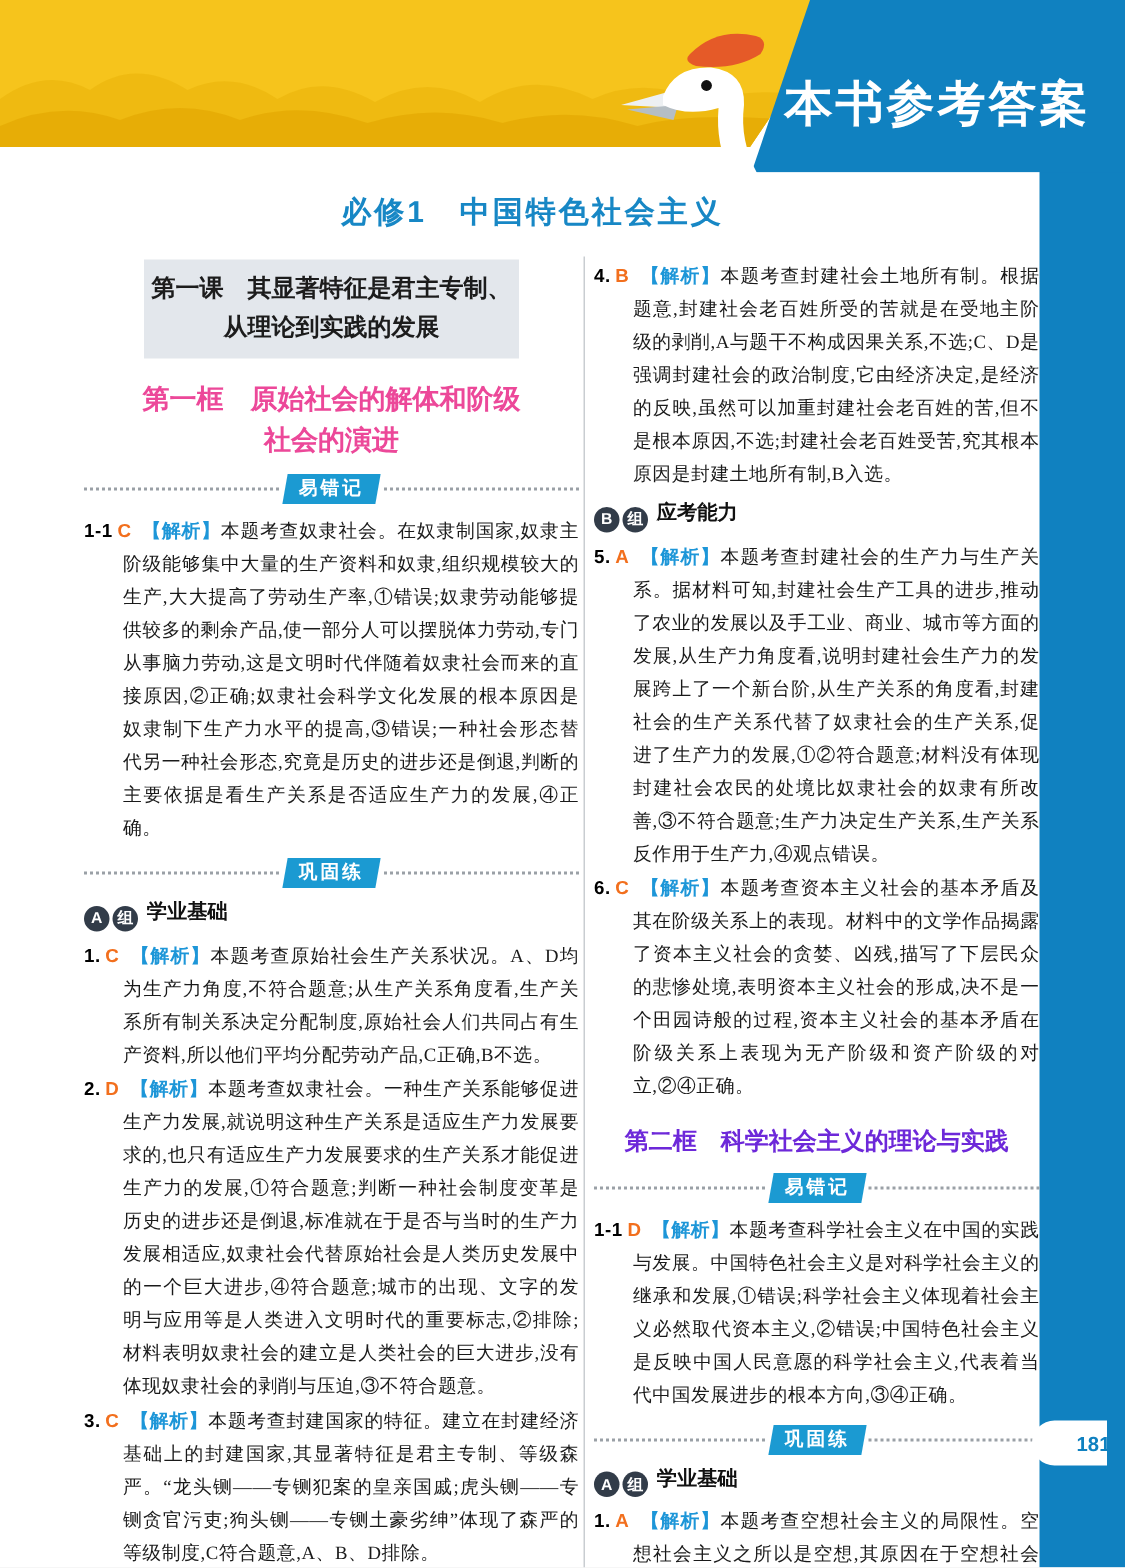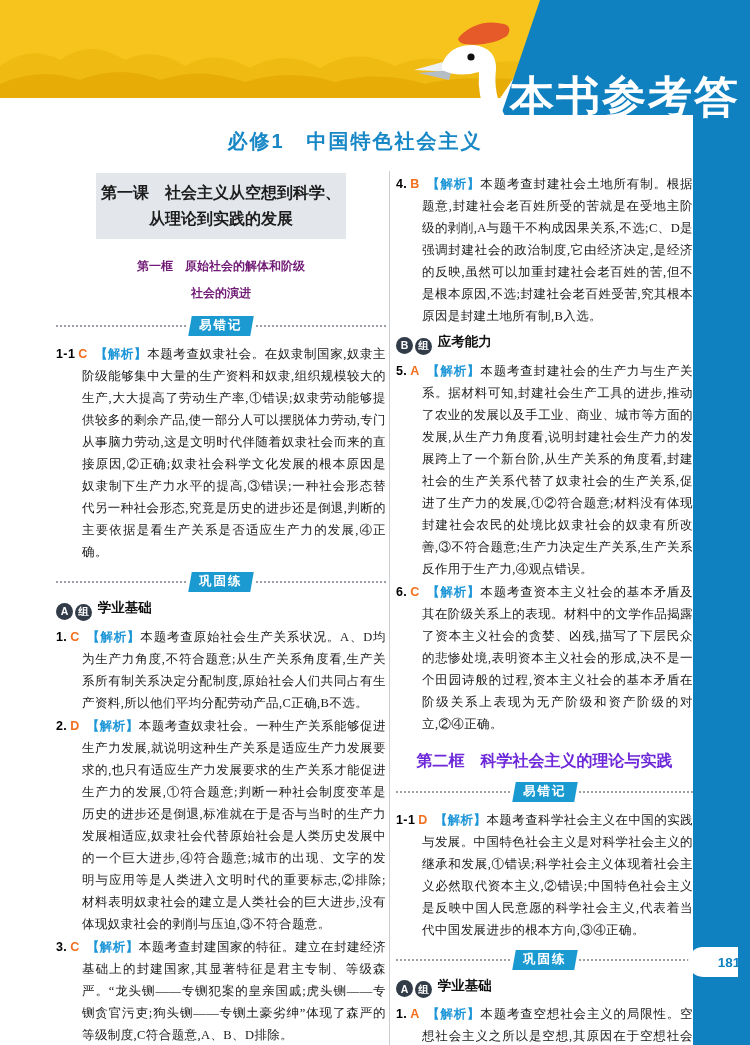--- a/index.html
+++ b/index.html
@@ -9,41 +9,41 @@
   
   .side-strip { position:absolute; right:0; top:0; width:57px; height:1045px; background:#1081C0; }
 
   
   .header { position:absolute; left:0; top:0; width:750px; height:130px; }
   .yellow-banner { position:absolute; left:0; top:0; width:566px; height:98px; background:#F6C41C;
     clip-path:polygon(0 0, 566px 0, 500px 98px, 0 98px); }
   .mountains { position:absolute; left:0; bottom:0; width:100%; height:72px; }
   .blue-flag { position:absolute; left:0; top:0; width:750px; height:115px; background:#1081C0;
     clip-path:polygon(540px 0, 750px 0, 750px 115px, 501px 115px); }
-  .banner-title { position:absolute; left:505px; top:68px; width:240px; text-align:center;
-    font-family:"Liberation Sans", sans-serif; font-weight:bold; font-size:44px; color:#ffffff; letter-spacing:2px; }
+  .banner-title { position:absolute; left:505px; top:48px; width:240px; text-align:center;
+    font-family:"Liberation Sans", sans-serif; font-weight:bold; font-size:32px; color:#ffffff; letter-spacing:2px; }
   .bird { position:absolute; left:408px; top:14px; width:120px; height:102px; }
 
   
   .content { position:relative; padding-top:120px; }
   .book-title { text-align:center; font-family:"Liberation Sans", sans-serif; font-weight:bold;
     font-size:20px; color:#1787C5; letter-spacing:2px; margin:8px 40px 10px 0; }
 
   
   .columns { display:flex; margin-left:56px; width:637px; align-items:stretch; }
   .col-left { width:330px; }
   .col-divider { width:1px; background:#c9cdd1; margin:6px 6px 30px 3px; }
   .col-right { flex:1; padding-top:8px; }
 
   
   .lesson-box { width:250px; margin:8px auto 0 auto; background:#E3E7EC; padding:7px 4px;
     text-align:center; font-family:"Liberation Sans", sans-serif; font-weight:bold; font-size:16px;
     line-height:26px; color:#1c1c1c; }
   .frame-title { text-align:center; font-family:"Liberation Sans", sans-serif; font-weight:bold;
-    font-size:12px; line-height:27px; color:#701a75; margin-top:14px; }
+    font-size:18px; line-height:27px; color:#ec4899; margin-top:14px; }
   .frame-title-single { text-align:center; font-family:"Liberation Sans", sans-serif; font-weight:bold;
     font-size:16px; color:#6d28d9; margin:16px 0 10px 0; }
 
   
   .rule-badge { display:flex; align-items:center; margin:9px 0 7px 0; }
   .rule-badge .dots { flex:1; border-top:2px dotted #9aa0a6; height:0; }
   .badge { background:#1B9AD2; color:#fff; font-family:"Liberation Sans", sans-serif; font-weight:bold;
     font-size:12.5px; padding:1px 9px 2px 9px; margin:0 4px; transform:skewX(-10deg); letter-spacing:2px; }
   .badge span { display:inline-block; transform:skewX(10deg); }
 
@@ -93,21 +93,21 @@
 
   <div class="content">
 
     <div class="book-title">必修1　中国特色社会主义</div>
 
     <div class="columns">
 
       <div class="col-left">
 
         <div class="lesson-box">
-          <div>第一课　社会主义从空想到科学、</div>
+          <div>第一课　其显著特征是君主专制、</div>
           <div>从理论到实践的发展</div>
         </div>
 
         <div class="frame-title">
           <div>第一框　原始社会的解体和阶级</div>
           <div>社会的演进</div>
         </div>
 
         <div class="rule-badge">
           <div class="dots"></div>

